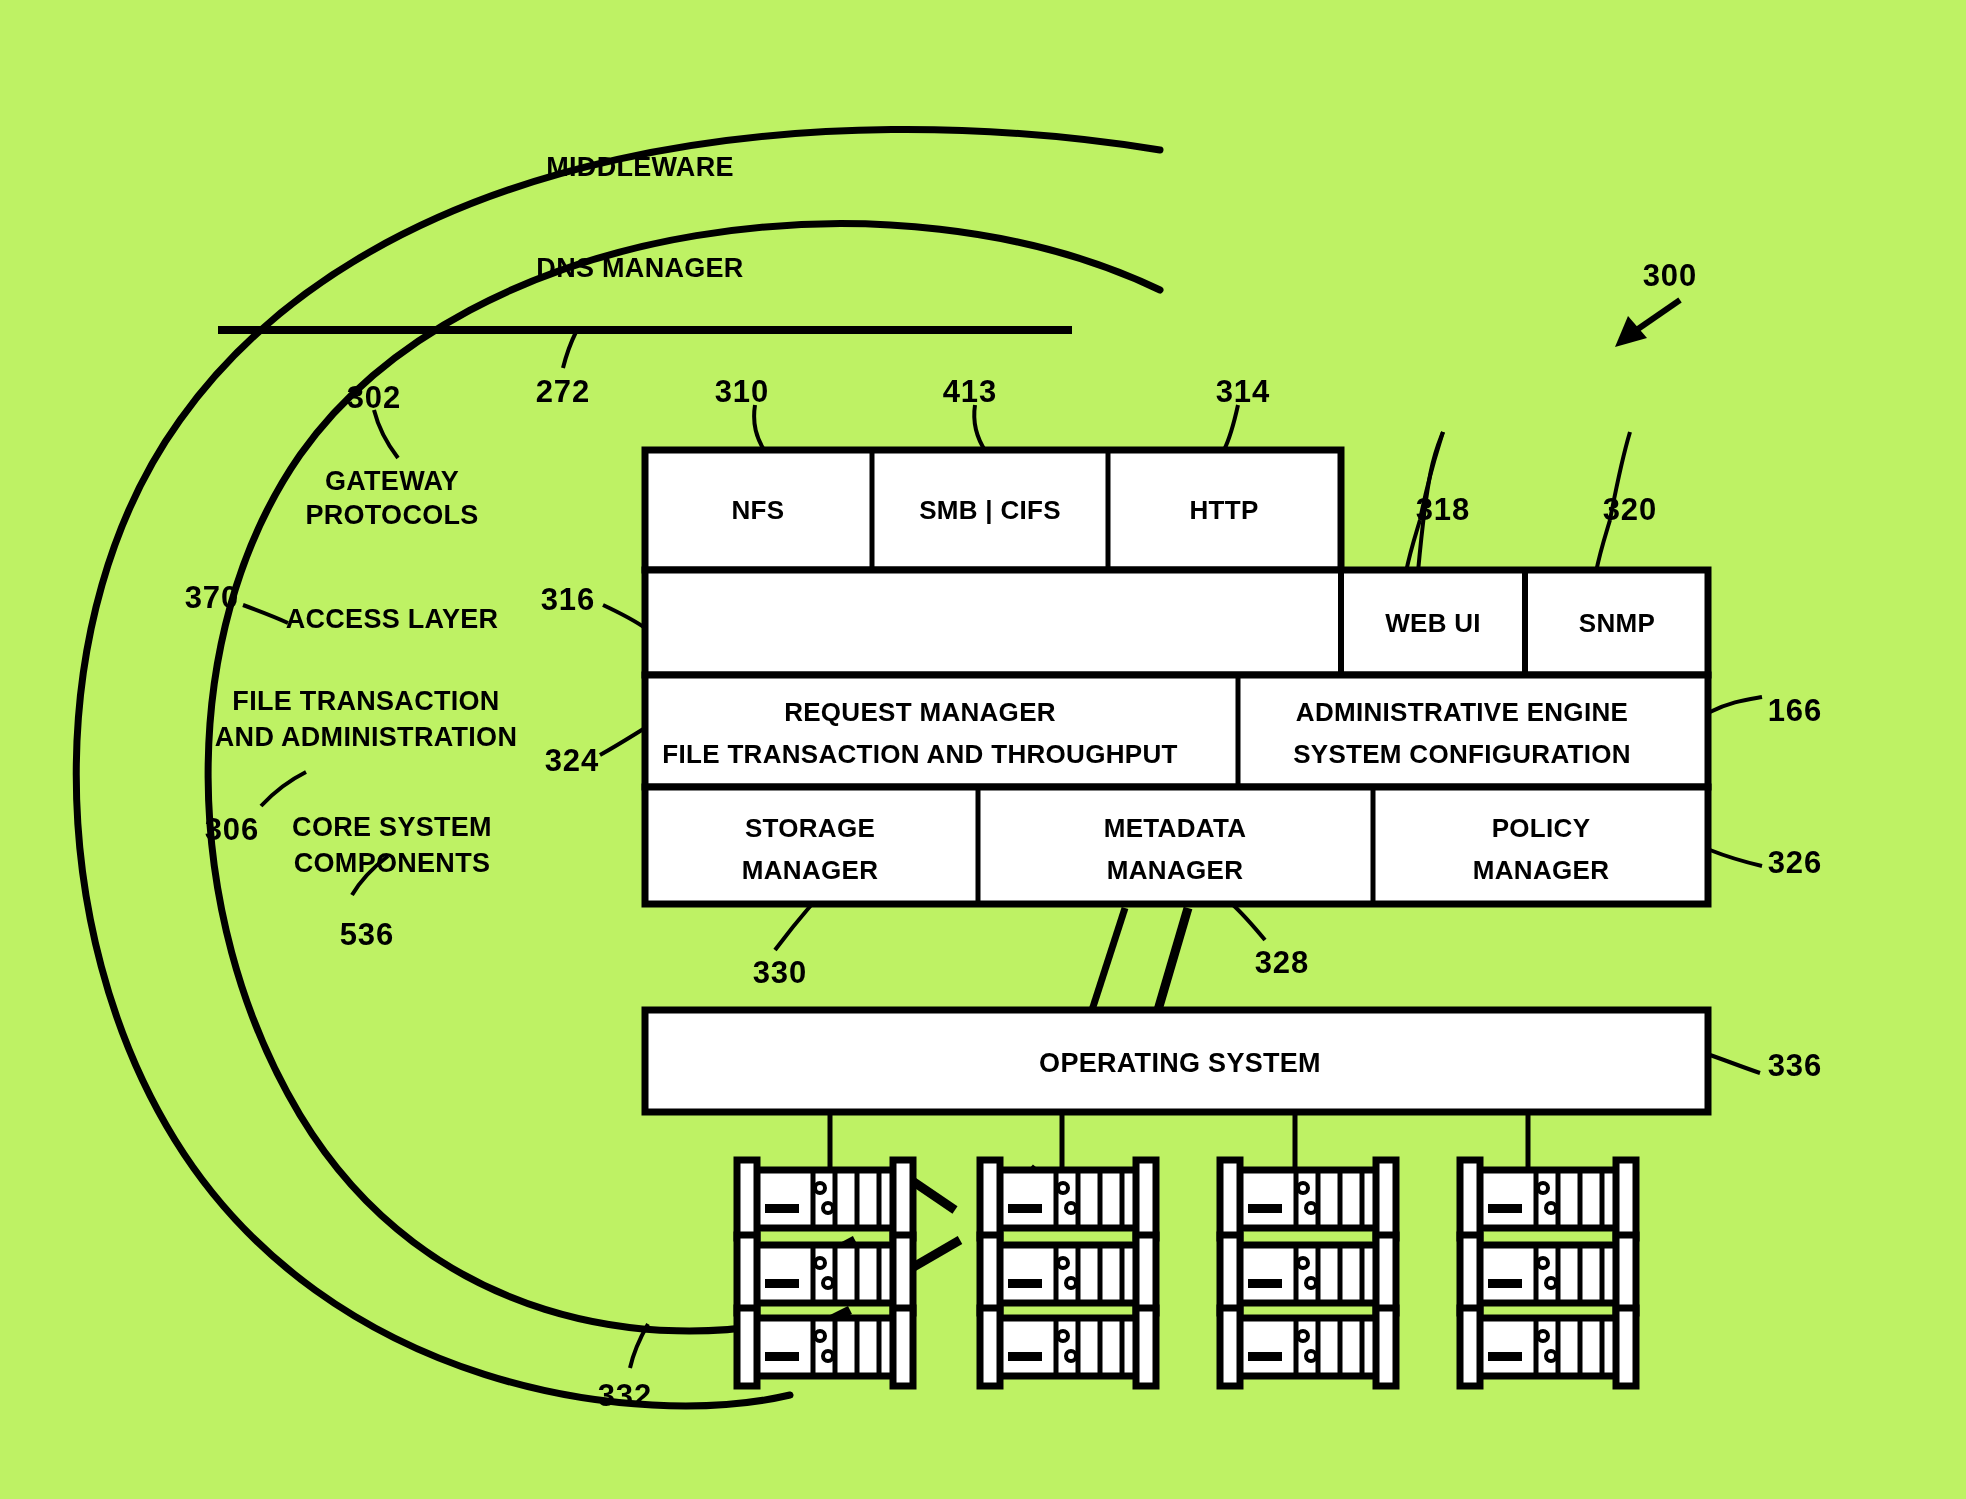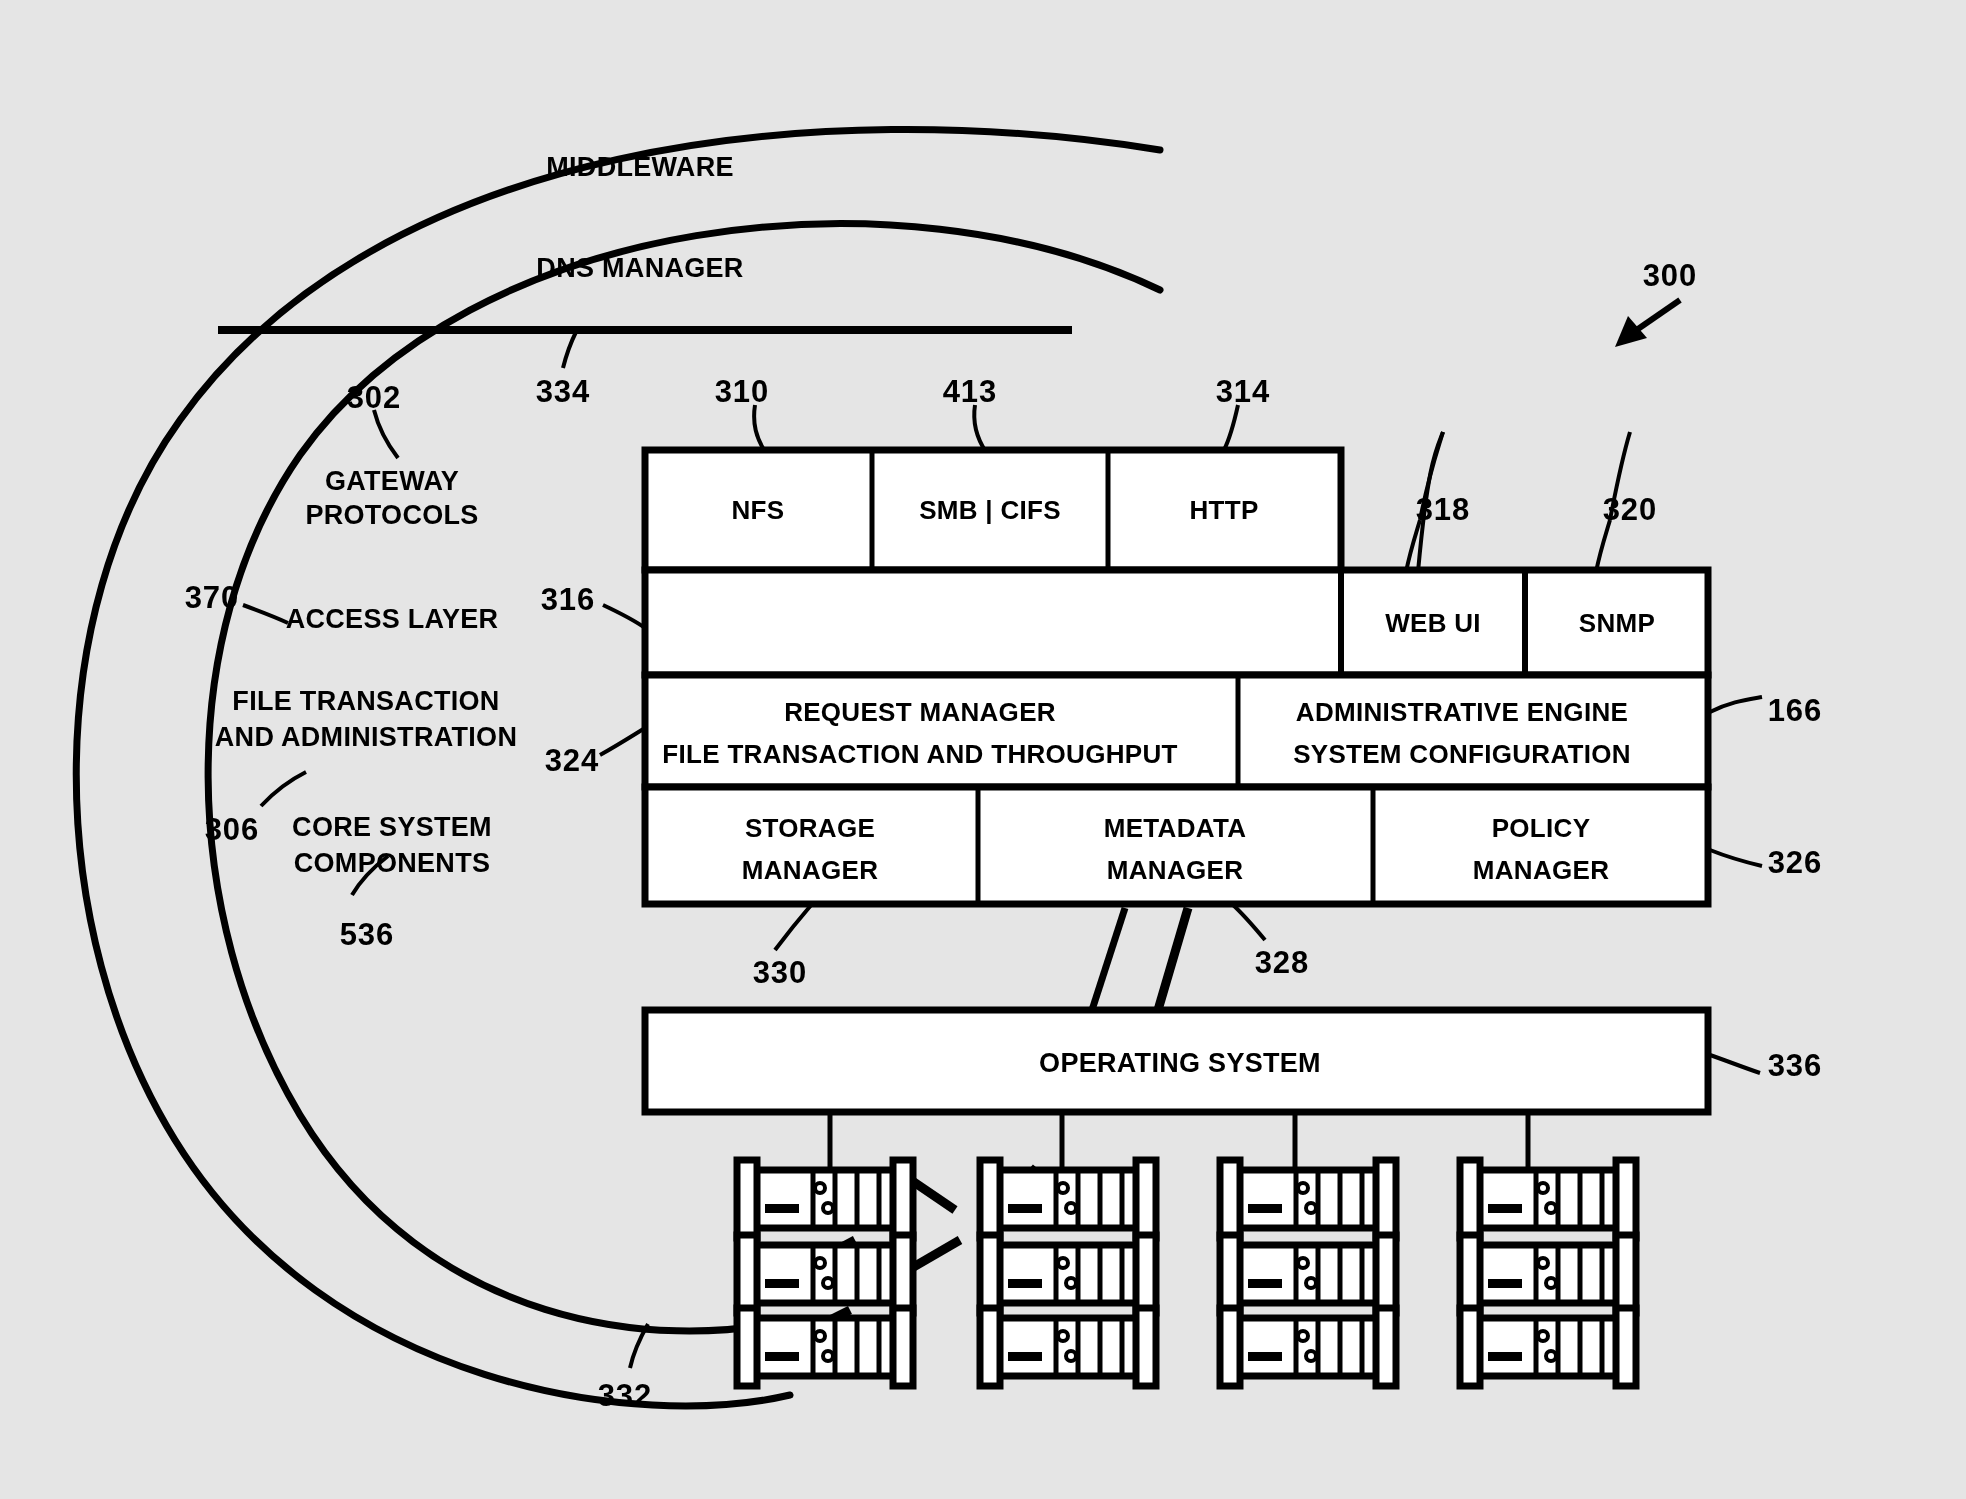--- a/index.html
+++ b/index.html
@@ -7,21 +7,21 @@
     padding: 0;
     background: #ffffff;
   }
   body {
     font-family: "Liberation Sans", sans-serif;
   }
   #figure {
     position: relative;
     width: 1966px;
     height: 1499px;
-    background: #e5e5e5;
+    background: #bef264;
     overflow: hidden;
   }
   #figure svg {
     position: absolute;
     left: 0;
     top: 0;
     width: 1966px;
     height: 1499px;
   }
   .txt {
@@ -185,21 +185,21 @@
   <div class="txt sidelbl ctr" style="left:392px; top:604px;">ACCESS LAYER</div>
 
   <div class="txt sidelbl ctr" style="left:366px; top:686px;">FILE TRANSACTION</div>
   <div class="txt sidelbl ctr" style="left:366px; top:722px;">AND ADMINISTRATION</div>
 
   <div class="txt ref ctr" style="left:232px; top:812px;">306</div>
   <div class="txt sidelbl ctr" style="left:392px; top:812px;">CORE SYSTEM</div>
   <div class="txt sidelbl ctr" style="left:392px; top:848px;">COMPONENTS</div>
   <div class="txt ref ctr" style="left:367px; top:917px;">536</div>
 
-  <div class="txt ref ctr" style="left:563px; top:374px;">334</div>
+  <div class="txt ref ctr" style="left:563px; top:374px;">272</div>
   <div class="txt ref ctr" style="left:742px; top:374px;">310</div>
   <div class="txt ref ctr" style="left:970px; top:374px;">413</div>
   <div class="txt ref ctr" style="left:1243px; top:374px;">314</div>
   <div class="txt ref ctr" style="left:1443px; top:492px;">318</div>
   <div class="txt ref ctr" style="left:1630px; top:492px;">320</div>
   <div class="txt ref ctr" style="left:568px; top:582px;">316</div>
   <div class="txt ref ctr" style="left:572px; top:743px;">324</div>
   <div class="txt ref ctr" style="left:1795px; top:693px;">166</div>
   <div class="txt ref ctr" style="left:1795px; top:845px;">326</div>
   <div class="txt ref ctr" style="left:1795px; top:1048px;">336</div>

